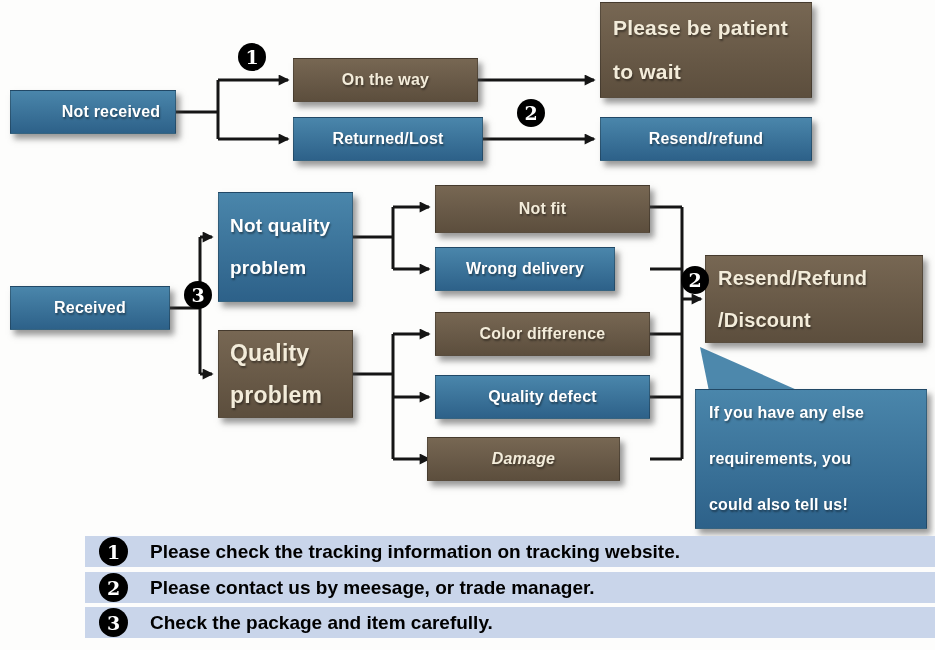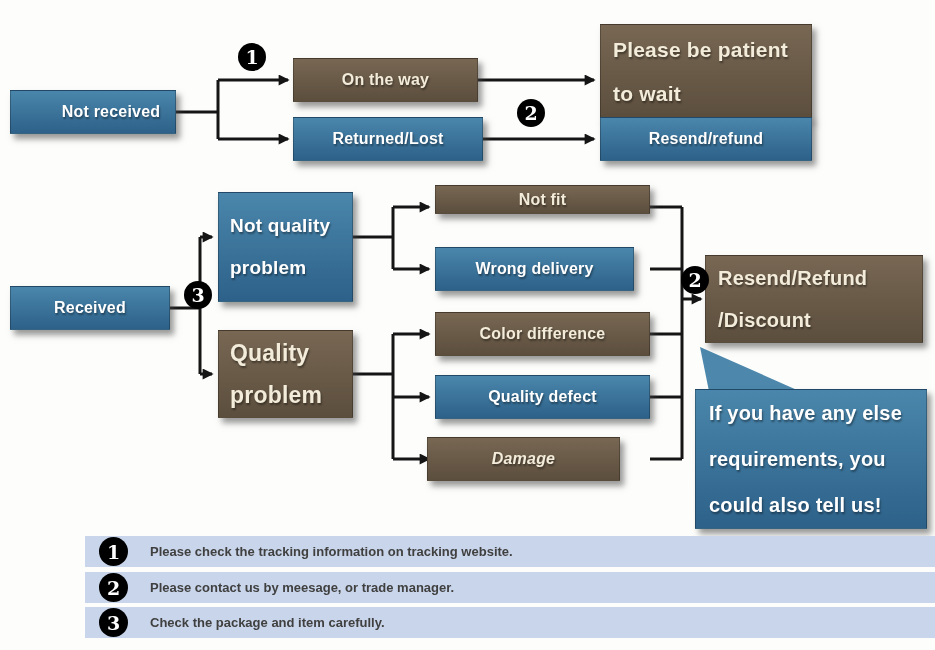--- a/index.html
+++ b/index.html
@@ -18,54 +18,54 @@
     box-sizing:border-box;
   }
   .blue{background:linear-gradient(180deg,#4a86ab 0%,#2d6189 100%);}
   .brown{background:linear-gradient(180deg,#7767522 0%,#5d4f3e 100%);background:linear-gradient(180deg,#776753 0%,#5c4e3d 100%);color:#f3ecda;}
   .multi{flex-direction:column;align-items:flex-start;justify-content:center;}
   .multi span{display:block;}
 
   
   .n-not-received{left:10px;top:90px;width:166px;height:44px;padding-left:36px;}
   .n-on-the-way{left:293px;top:58px;width:185px;height:44px;}
-  .n-patient{left:600px;top:24px;width:212px;height:96px;padding-left:12px;font-size:21px;line-height:44px;}
+  .n-patient{left:600px;top:2px;width:212px;height:96px;padding-left:12px;font-size:21px;line-height:44px;}
   .n-returned{left:293px;top:117px;width:190px;height:44px;}
   .n-resend1{left:600px;top:117px;width:212px;height:44px;}
   .n-received{left:10px;top:286px;width:160px;height:44px;}
   .n-nqp{left:218px;top:192px;width:135px;height:110px;padding-left:11px;font-size:19px;line-height:42px;}
   .n-qp{left:218px;top:330px;width:135px;height:88px;padding-left:11px;font-size:23px;line-height:42px;}
-  .n-notfit{left:435px;top:185px;width:215px;height:29px;}
-  .n-wrong{left:435px;top:247px;width:199px;height:44px;}
+  .n-notfit{left:435px;top:185px;width:215px;height:48px;}
+  .n-wrong{left:435px;top:247px;width:180px;height:44px;}
   .n-colordiff{left:435px;top:312px;width:215px;height:44px;}
   .n-qdefect{left:435px;top:375px;width:215px;height:44px;}
   .n-damage{left:427px;top:437px;width:193px;height:44px;font-style:italic;}
   .n-rrd{left:705px;top:255px;width:218px;height:88px;padding-left:12px;font-size:20px;line-height:42px;}
-  .n-bubble{left:695px;top:389px;width:232px;height:140px;padding-left:13px;font-size:20px;line-height:46px;}
+  .n-bubble{left:695px;top:389px;width:232px;height:140px;padding-left:13px;font-size:16px;line-height:46px;}
 
   
   .num{
     position:absolute;z-index:3;width:28px;height:28px;border-radius:50%;
     background:#000;color:#fff;display:flex;align-items:center;justify-content:center;
     font-family:"DejaVu Serif", serif;font-weight:bold;font-size:19px;
   }
   .m1{left:238px;top:43px;}
   .m2a{left:517px;top:99px;}
   .m3{left:184px;top:281px;}
   .m2b{left:681px;top:266px;}
 
   
   .legend-row{
     position:absolute;z-index:2;left:85px;width:850px;height:31px;
     background:#c9d5ea;display:flex;align-items:center;
   }
   .lr1{top:536px;} .lr2{top:572px;} .lr3{top:607px;}
   .legend-row .num{position:static;margin-left:14px;width:29px;height:29px;flex:0 0 auto;}
   .legend-text{
-    margin-left:22px;font-weight:bold;font-size:13px;color:#404040;white-space:nowrap;
+    margin-left:22px;font-weight:bold;font-size:19px;color:#000000;white-space:nowrap;
   }
 </style>
 </head>
 <body>
 
 <div class="canvas">
 
   <svg class="wires" width="935" height="650" viewBox="0 0 935 650">
     <defs>
       <marker id="ah" viewBox="0 0 10 10" refX="8.5" refY="5" markerWidth="13" markerHeight="11" markerUnits="userSpaceOnUse" orient="auto">

